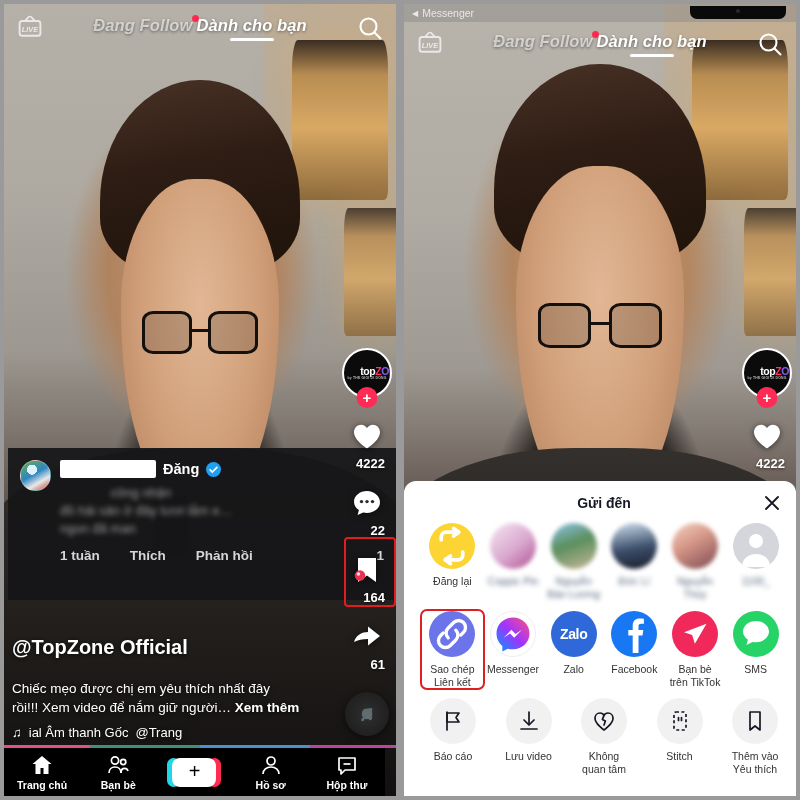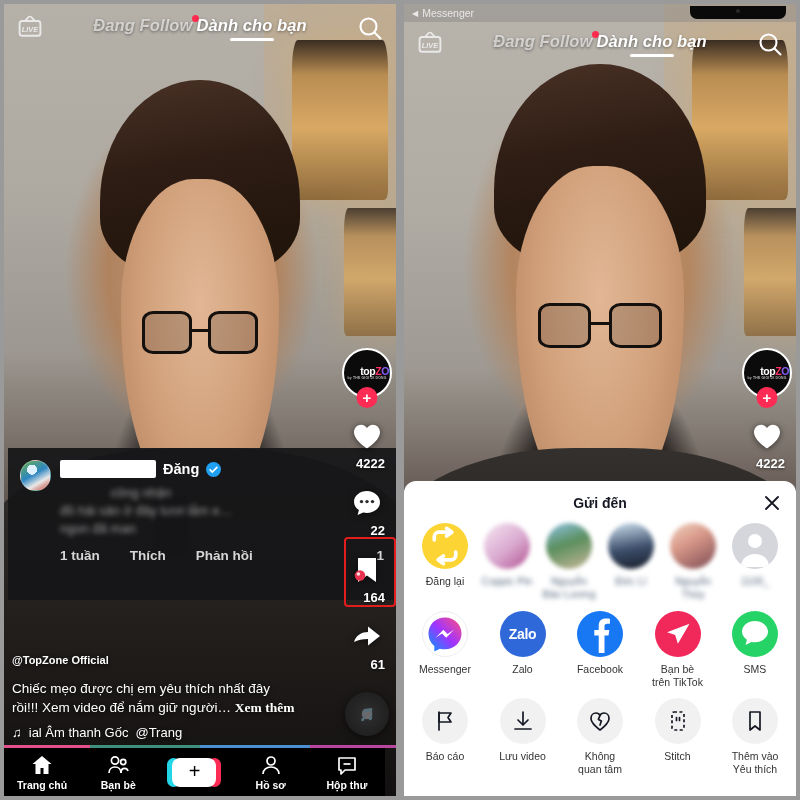--- a/index.html
+++ b/index.html
@@ -231,23 +231,23 @@
     display:flex; align-items:center; gap:30px;
     margin-top:10px; color:#d6d6d6; font-size:13.5px; font-weight:600;
   }
   .c-meta .num { margin-left:auto; }
 
   
   .caption {
     position:absolute; left:12px; right:66px; bottom:60px; z-index:11;
     color:#fff; text-shadow:0 1px 4px rgba(0,0,0,.75);
   }
-  .cap-user { font-size:11px; font-weight:700; margin-bottom:13px; }
+  .cap-user { font-size:20px; font-weight:700; margin-bottom:20px; }
   .cap-text { font-size:13.5px; line-height:1.42; }
-  .cap-more { font-weight:700;font-family:Liberation Serif, serif; }
+  .cap-more { font-weight:700; }
   .cap-music {
     display:flex; align-items:center; gap:7px; margin-top:8px; font-size:13px;
   }
   .cap-music .mtitle { white-space:nowrap; overflow:hidden; }
 
   
   .progress {
     position:absolute; left:4px; right:4px; bottom:52px; height:3.5px; z-index:12;
     display:flex;
   }
@@ -270,21 +270,21 @@
     content:""; position:absolute; top:0; width:13px; height:29px; border-radius:8px; z-index:-1;
   }
   .nav-plus::before { left:-5px; background:#22d6e8; }
   .nav-plus::after { right:-5px; background:#fe2c55; }
   .nav-plus span { color:#000; font-size:20px; font-weight:400; line-height:1; margin-top:-2px; }
 
   
   .sheet {
     position:absolute; left:4px; right:4px; bottom:4px; z-index:30;
     background:#fff; border-radius:12px 12px 0 0;
-    padding:14px 0 10px 0;
+    padding:14px 0 10px 8px;
   }
   .sheet-head {
     position:relative; text-align:center; font-size:14px; font-weight:700; color:#161823;
     padding-bottom:12px;
   }
   .sheet-close {
     position:absolute; right:14px; top:-2px; width:20px; height:20px;
   }
   .row {
     display:flex; align-items:flex-start; justify-content:space-between;
@@ -647,20 +647,30 @@
             <svg viewBox="0 0 46 46">
                 <circle cx="23" cy="18" r="7" fill="#fff"></circle>
                 <path d="M9 44c0-8 6.3-13 14-13s14 5 14 13z" fill="#fff"></path>
               </svg>
           </div>
           <div class="lb blurred">1100_</div>
         </div>
       </div>
 
       <div class="row">
+        <div class="cell red-outline">
+          <div class="circ copylink">
+            <svg viewBox="0 0 30 30" fill="none" stroke="#fff" stroke-width="2.2" stroke-linecap="round">
+              <path d="M12.5 17.5a4.5 4.5 0 010-6.4l3.6-3.6a4.5 4.5 0 016.4 6.4l-1.8 1.8"></path>
+              <path d="M17.5 12.5a4.5 4.5 0 010 6.4l-3.6 3.6a4.5 4.5 0 01-6.4-6.4l1.8-1.8"></path>
+            </svg>
+          </div>
+          <div class="lb">Sao chép
+Liên kết</div>
+        </div>
         <div class="cell">
           <div class="circ messenger">
             <svg viewBox="0 0 40 40">
               <defs>
                   <linearGradient id="mg" x1="0" y1="1" x2="1" y2="0">
                 <stop offset="0" stop-color="#0099ff"></stop>
                     <stop offset=".5" stop-color="#a033ff"></stop>
                     <stop offset="1" stop-color="#ff5280"></stop>
               </linearGradient>
                 </defs>

